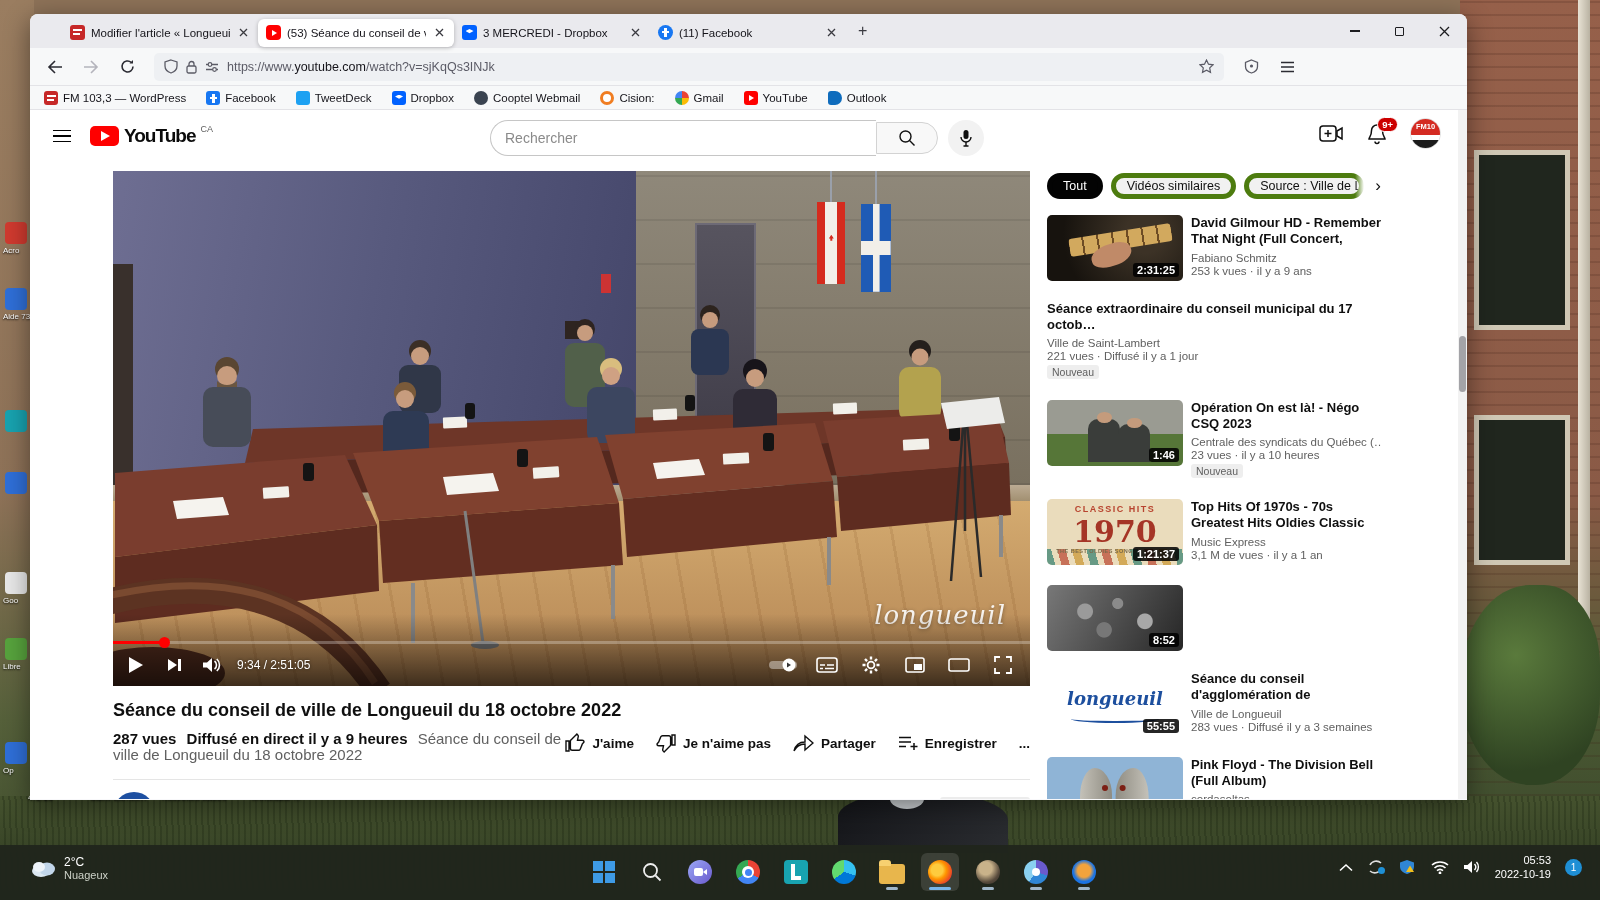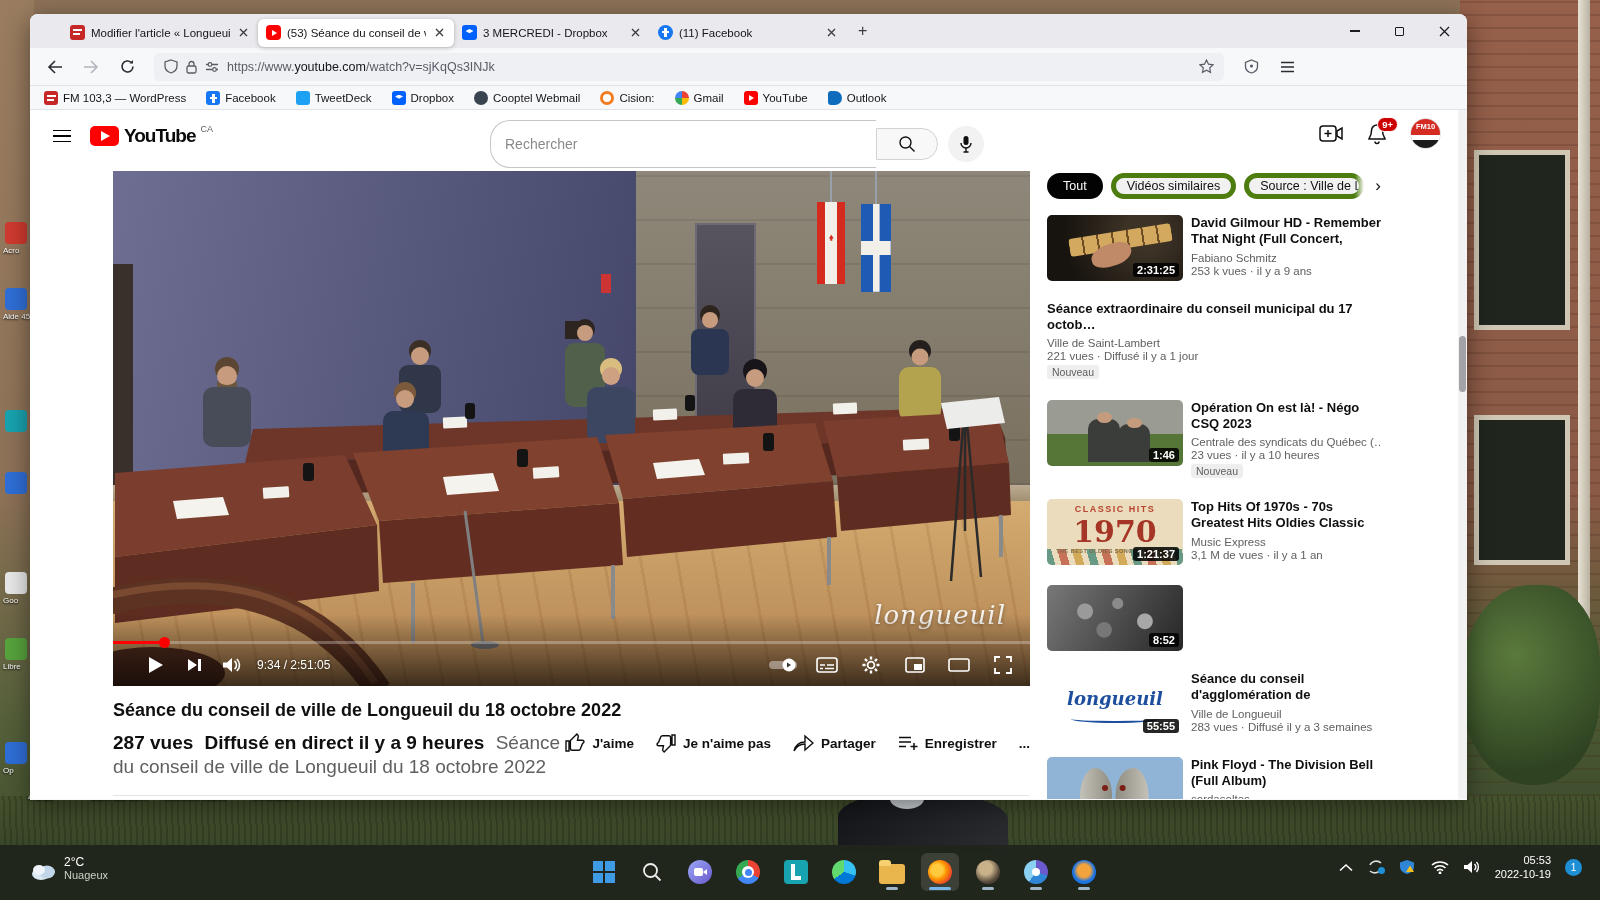--- a/index.html
+++ b/index.html
@@ -62,21 +62,21 @@
   .content { position:relative; height:689px; background:#fff; overflow:hidden; }
   .ythead { position:absolute; left:0; top:0; right:0; height:52px; display:flex; align-items:center; background:#fff; }
   .hamb { width:40px; height:40px; margin-left:12px; display:flex; flex-direction:column; justify-content:center; gap:4px; align-items:center; }
   .hamb span { width:18px; height:1.6px; background:#030303; }
   .ytlogo { display:flex; align-items:flex-start; gap:5px; margin-left:8px; }
   .ytlogo .play { width:29px; height:20px; background:#f00; border-radius:5px; position:relative; }
   .ytlogo .play:before { content:""; position:absolute; left:11px; top:5px; border-left:9px solid #fff; border-top:5px solid transparent; border-bottom:5px solid transparent; }
   .ytlogo .word { font-size:19px; font-weight:bold; letter-spacing:-1px; color:#0b0b0b; line-height:20px; }
   .ytlogo .cc { font-size:9px; color:#606060; margin-top:-2px; }
   .searchwrap { position:absolute; left:460px; top:10px; display:flex; align-items:center; }
-  .searchbox { width:386px; height:48px; border:1px solid #c6c6c6; border-right:none; border-radius:20px 0 0 20px; padding:14px 14px; font-size:14px; color:#111; outline:none; background:#fff; }
+  .searchbox { width:386px; height:36px; border:1px solid #c6c6c6; border-right:none; border-radius:20px 0 0 20px; padding:14px 14px; font-size:14px; color:#111; outline:none; background:#fff; }
   .searchbox::placeholder { color:#8a8a8a; }
   .searchbtn { width:62px; height:32px; background:#f8f8f8; border:1px solid #d3d3d3; border-radius:0 20px 20px 0; display:flex; align-items:center; justify-content:center; }
   .micbtn { width:36px; height:36px; border-radius:50%; background:#f2f2f2; margin-left:10px; display:flex; align-items:center; justify-content:center; }
   .headright { position:absolute; right:26px; top:8px; display:flex; align-items:center; gap:20px; }
   .iconbtn { width:26px; height:26px; display:flex; align-items:center; justify-content:center; position:relative; }
   .bellbadge { position:absolute; top:-4px; right:-8px; background:#c00; color:#fff; font-size:9.5px; font-weight:bold; border-radius:8px; padding:1px 4px; border:1px solid #fff; }
   .avatar { width:31px; height:31px; border-radius:50%; overflow:hidden; border:1px solid #ddd; display:flex; flex-direction:column; }
   .avatar .a1 { flex:0 0 55%; background:#d42b22; color:#fff; font-size:7.5px; font-weight:bold; display:flex; align-items:center; justify-content:center; }
   .avatar .a2 { flex:0 0 18%; background:#fff; }
   .avatar .a3 { flex:1; background:#1b1b1b; }
@@ -98,28 +98,28 @@
     background:linear-gradient(90deg,#d52b1e 0 30%,#f2efe9 30% 70%,#d52b1e 70%); }
   .flag-ca:before { content:""; position:absolute; left:42%; top:40%; width:5px; height:6px; background:#d52b1e; clip-path:polygon(50% 0,100% 60%,70% 60%,70% 100%,30% 100%,30% 60%,0 60%); }
   .flag-qc { left:81.6%; top:6.5%; width:3.2%; height:17%;
     background:linear-gradient(#f2efe9,#f2efe9) center/100% 16% no-repeat, linear-gradient(#f2efe9,#f2efe9) center/22% 100% no-repeat, #1f5bb5; }
   .watermark { right:24px; bottom:56px; color:rgba(255,255,255,.9); font:italic 26px "DejaVu Serif",serif; letter-spacing:1px; text-shadow:0 1px 4px rgba(0,0,0,.4); }
   .scene-svg { position:absolute; left:0; top:0; }
   .controls { position:absolute; left:0; right:0; bottom:0; height:72px; background:linear-gradient(transparent, rgba(0,0,0,.65)); }
   .progress { position:absolute; left:0; right:0; bottom:42px; height:3px; background:rgba(255,255,255,.28); }
   .played { height:3px; background:#f00; }
   .scrub { position:absolute; bottom:38px; width:11px; height:11px; border-radius:50%; background:#f00; margin-left:-5px; }
-  .ctl-left { position:absolute; left:26px; bottom:4px; display:flex; align-items:center; gap:4px; }
+  .ctl-left { position:absolute; left:6px; bottom:4px; display:flex; align-items:center; gap:4px; }
   .ctl-right { position:absolute; right:10px; bottom:4px; display:flex; align-items:center; gap:10px; }
   .cbtn { width:34px; height:34px; display:flex; align-items:center; justify-content:center; }
   .timetxt { color:#fff; font-size:12px; margin-left:4px; text-shadow:0 0 3px rgba(0,0,0,.6); }
 
   .vtitle { margin-top:14px; font-size:18px; font-weight:bold; color:#0f0f0f; }
   .metarow { display:flex; justify-content:space-between; align-items:flex-start; margin-top:10px; }
-  .metaleft { width:500px; font-size:19px; line-height:24px; }
+  .metaleft { width:500px; font-size:15px; line-height:16px; }
   .m-bold { color:#0f0f0f; font-weight:bold; margin-right:6px; }
   .m-desc { color:#606060; }
   .actions { display:flex; align-items:center; gap:22px; margin-top:2px; }
   .actbtn { display:flex; align-items:center; gap:7px; font-size:13.5px; font-weight:bold; color:#0f0f0f; white-space:nowrap; }
   .channelrow { display:flex; align-items:center; margin-top:16px; padding-top:12px; border-top:1px solid #e5e5e5; }
   .chavatar { width:42px; height:42px; border-radius:50%; background:#1d4fa1; color:#fff; display:flex; align-items:center; justify-content:center; font:italic bold 7px "DejaVu Serif",serif; }
   .subbtn { margin-left:auto; background:#ececec; color:#606060; font-size:13px; font-weight:bold; padding:9px 16px; border-radius:3px; letter-spacing:.3px; }
 
   
   .secondary { position:absolute; left:1017px; top:61px; width:334px; }
@@ -169,21 +169,21 @@
   .t6 .head { position:absolute; bottom:12%; width:24%; height:72%; background:linear-gradient(90deg,#c4c1b8,#8f8c82); border-radius:46% 54% 8% 8%/62% 58% 8% 8%; }
   .t6 .head:before { content:""; position:absolute; top:36%; width:6px; height:6px; border-radius:50%; background:#7c1f14; }
   .t6 .hl { left:24%; } .t6 .hl:before { right:12%; }
   .t6 .hr { left:51%; transform:scaleX(-1); } .t6 .hr:before { right:12%; }
 
   .pagescroll { position:absolute; right:0; top:0; width:9px; height:100%; background:#f2f2f2; }
   .pagescroll .thumbbar { position:absolute; left:1px; top:226px; width:7px; height:56px; border-radius:4px; background:#a3a3a7; }
 
   
   #taskbar { position:absolute; left:0; top:845px; width:1600px; height:55px; background:rgba(32,37,28,.96); }
-  .tb-weather { position:absolute; left:30px; top:10px; display:flex; align-items:flex-end; gap:8px; color:#fff; }
+  .tb-weather { position:absolute; left:30px; top:10px; display:flex; align-items:center; gap:8px; color:#fff; }
   .tb-temp { font-size:12px; } .tb-cond { font-size:11px; color:#cdd2c8; }
   .tb-center { position:absolute; left:585px; top:8px; display:flex; gap:10px; }
   .tbic { width:38px; height:38px; border-radius:6px; display:flex; align-items:center; justify-content:center; position:relative; }
   .tbic.active { background:rgba(255,255,255,.12); }
   .runline { position:absolute; bottom:1px; left:13px; width:12px; height:3px; border-radius:2px; background:#9fb6c9; }
   .runline.wide { left:8px; width:22px; background:#79b4e8; }
   .ic-start { width:22px; height:22px; display:grid; grid-template-columns:10px 10px; grid-gap:2px; }
   .ic-start span { width:10px; height:10px; background:#3e9ae5; }
   .ic-circ { width:24px; height:24px; border-radius:50%; }
   .ic-chrome { background:conic-gradient(#ea4335 0 33%, #4285f4 33% 66%, #34a853 66% 100%); position:relative; }
@@ -217,21 +217,21 @@
     <div class="wp-window w2"></div>
     <div class="wp-pipe"></div>
     <div class="wp-bush"></div>
   </div>
   <div class="wp-grass"></div>
   <div class="wp-person"></div>
 
   <div class="dt-ic" style="top:222px;background:#d03a2f;"></div>
   <span class="dt-label" style="top:246px;">Acro</span>
   <div class="dt-ic" style="top:288px;background:#2f6fd8;"></div>
-  <span class="dt-label" style="top:312px;">Aide 45</span>
+  <span class="dt-label" style="top:312px;">Aide 73</span>
   <div class="dt-ic" style="top:410px;background:#18a3b0;"></div>
   <div class="dt-ic" style="top:472px;background:#2f6fd8;"></div>
   <div class="dt-ic" style="top:572px;background:#e8e8e8;"></div>
   <span class="dt-label" style="top:596px;">Goo</span>
   <div class="dt-ic" style="top:638px;background:#57a33d;"></div>
   <span class="dt-label" style="top:662px;">Libre</span>
   <div class="dt-ic" style="top:742px;background:#2f6fd8;"></div>
   <span class="dt-label" style="top:766px;">Op</span>
 
   <span class="dt-bottom-label" style="left:28px;">4.1.13</span>

